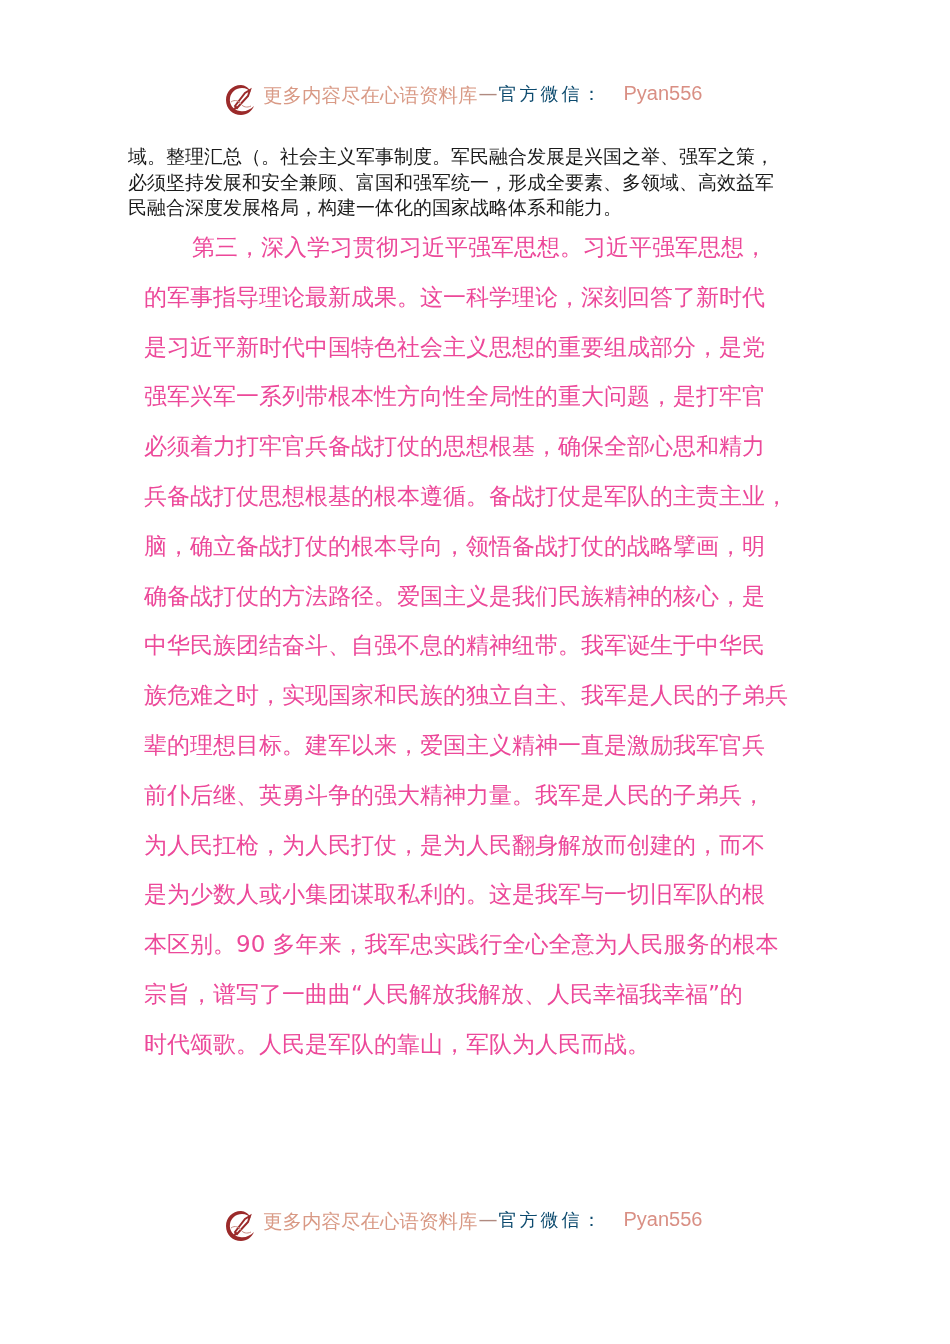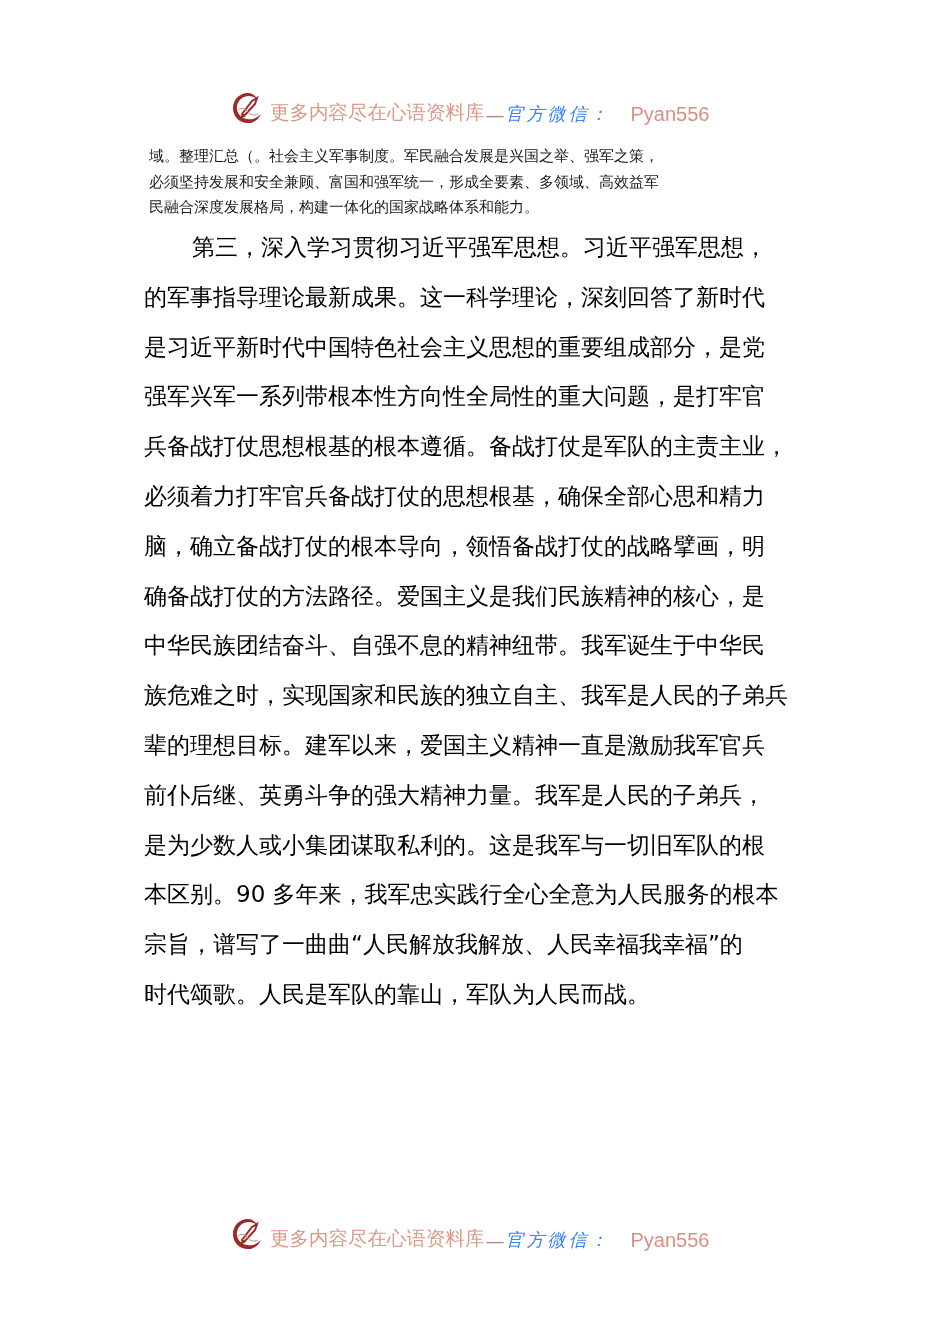--- a/index.html
+++ b/index.html
@@ -9,25 +9,25 @@
     }
     body {
       width: 950px;
       height: 1344px;
       position: relative;
       overflow: hidden;
       font-family: "DejaVu Sans", "Liberation Sans", sans-serif;
     }
     .banner {
       position: absolute;
-      left: 230px;
+      left: 223px;
       width: 500px;
       height: 44px;
       display: flex;
-      align-items: flex-end;
+      align-items: flex-start;
       white-space: nowrap;
     }
     .banner.top { top: 82px; }
     .banner.bottom { top: 1208px; }
     .banner .logo {
       width: 36px;
       height: 36px;
       margin-right: 4px;
       flex: 0 0 36px;
     }
@@ -37,55 +37,54 @@
       font-size: 19.5px;
       letter-spacing: 0px;
     }
     .banner .dash {
       color: #b08a80;
       font-size: 19px;
       margin: 0 1px;
     }
     .banner .wechat-label {
       font-family: "DejaVu Serif", "Liberation Serif", serif;
-      color: #3b82f6;
+      color: #0c4a6e;
       font-size: 18px;
       letter-spacing: 3px;
-      font-style: italic;
     }
     .banner .wechat-id {
       font-family: "Liberation Sans", "DejaVu Sans", sans-serif;
       color: #d98f84;
       font-size: 20px;
       margin-left: 20px;
     }
     .small-para {
       position: absolute;
-      left: 149px;
+      left: 128px;
       top: 144px;
       width: 670px;
       font-family: "DejaVu Serif", "Liberation Serif", serif;
-      font-size: 15px;
+      font-size: 19px;
       line-height: 25.5px;
       color: #1a1a1a;
     }
     .small-para .line {
       display: block;
       white-space: nowrap;
       height: 25.5px;
     }
     .main-para {
       position: absolute;
       left: 144px;
       top: 223px;
       width: 680px;
       font-family: "DejaVu Sans", "Liberation Sans", sans-serif;
       font-size: 23px;
       line-height: 49.8px;
-      color: #000000;
+      color: #ec4899;
     }
     .main-para .line {
       display: block;
       white-space: nowrap;
       height: 49.8px;
     }
     .main-para .line.indent {
       padding-left: 48px;
     }
   </style>
@@ -109,28 +108,29 @@
   <span class="line">域。整理汇总（。社会主义军事制度。军民融合发展是兴国之举、强军之策，</span>
   <span class="line">必须坚持发展和安全兼顾、富国和强军统一，形成全要素、多领域、高效益军</span>
   <span class="line">民融合深度发展格局，构建一体化的国家战略体系和能力。</span>
 </div>
 
 <div class="main-para">
   <span class="line indent">第三，深入学习贯彻习近平强军思想。习近平强军思想，</span>
   <span class="line">的军事指导理论最新成果。这一科学理论，深刻回答了新时代</span>
   <span class="line">是习近平新时代中国特色社会主义思想的重要组成部分，是党</span>
   <span class="line">强军兴军一系列带根本性方向性全局性的重大问题，是打牢官</span>
+  <span class="line">必须着力打牢官兵备战打仗的思想根基，确保全部心思和精力</span>
   <span class="line">兵备战打仗思想根基的根本遵循。备战打仗是军队的主责主业，</span>
-  <span class="line">必须着力打牢官兵备战打仗的思想根基，确保全部心思和精力</span>
   <span class="line">脑，确立备战打仗的根本导向，领悟备战打仗的战略擘画，明</span>
   <span class="line">确备战打仗的方法路径。爱国主义是我们民族精神的核心，是</span>
   <span class="line">中华民族团结奋斗、自强不息的精神纽带。我军诞生于中华民</span>
   <span class="line">族危难之时，实现国家和民族的独立自主、我军是人民的子弟兵</span>
   <span class="line">辈的理想目标。建军以来，爱国主义精神一直是激励我军官兵</span>
   <span class="line">前仆后继、英勇斗争的强大精神力量。我军是人民的子弟兵，</span>
+  <span class="line">为人民扛枪，为人民打仗，是为人民翻身解放而创建的，而不</span>
   <span class="line">是为少数人或小集团谋取私利的。这是我军与一切旧军队的根</span>
   <span class="line">本区别。90 多年来，我军忠实践行全心全意为人民服务的根本</span>
   <span class="line">宗旨，谱写了一曲曲“人民解放我解放、人民幸福我幸福”的</span>
   <span class="line">时代颂歌。人民是军队的靠山，军队为人民而战。</span>
 </div>
 
 <div class="banner bottom">
   <svg class="logo" viewBox="0 0 36 36">
     <path d="M18 3 C9 3 3 10 3 18 C3 27 10 33 18 33 C24 33 29 29 31 24 C27 28 22 30 17 29 C10 28 6 22 7 16 C8 10 13 6 19 6 C23 6 26 8 28 10 C26 6 22 3 18 3 Z" fill="#9b2a2a"></path>
     <path d="M12 24 L22 11 L27 8 L25 14 L14 26 Z" fill="none" stroke="#9b2a2a" stroke-width="2"></path>

